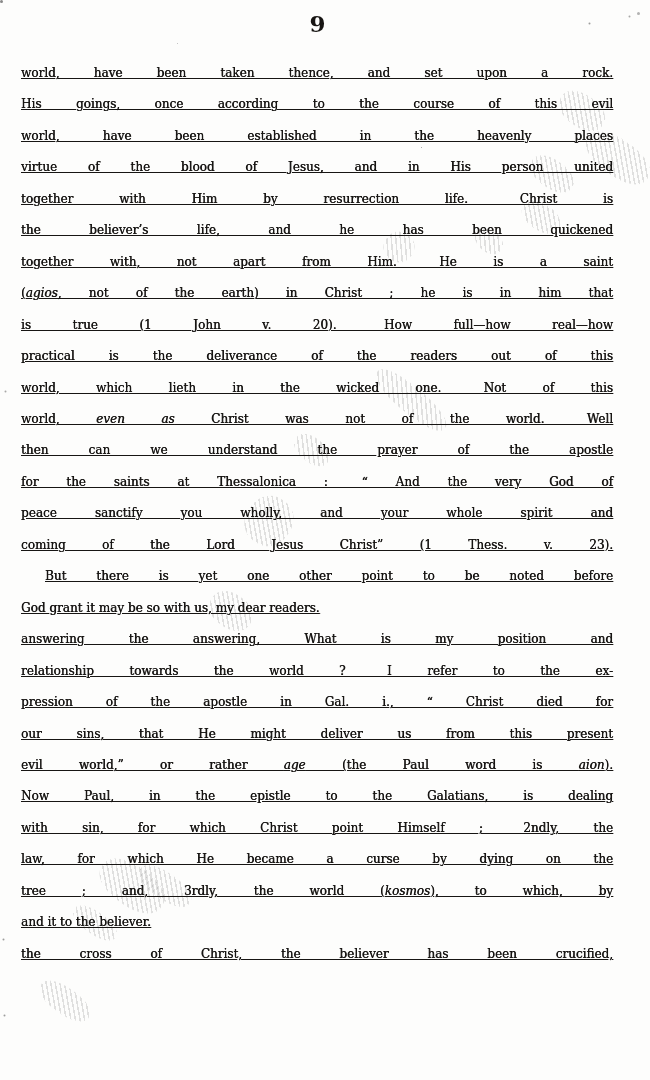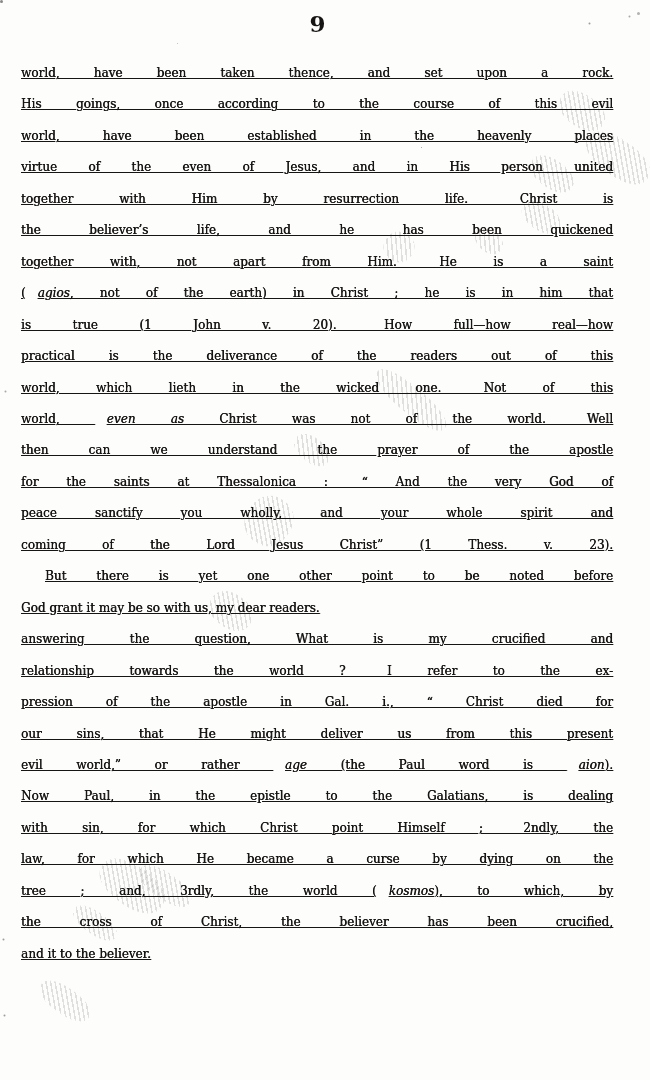--- a/index.html
+++ b/index.html
@@ -27,21 +27,21 @@
     text-shadow:0.35px 0 0 currentColor; 
     text-decoration:underline;
   }
   .line{
     text-align:justify;
     text-align-last:justify;
     white-space:normal;
   }
   .line.no-just{text-align-last:left;}
   .line.indent{text-indent:24px;}
-  .it{font-style:italic;margin-left:12px;}
+  .it{font-style:italic;}
   
   .watermark{position:absolute;inset:0;pointer-events:none;}
   .wm-frag{
     position:absolute;
     background:repeating-linear-gradient(135deg, rgba(90,90,90,0.18) 0 1.5px, rgba(0,0,0,0) 1.5px 4.5px);
     border-radius:45%;
   }
   
   .noise{position:absolute;left:0;top:0;width:2px;height:2px;background:transparent;}
   .noise::after{
@@ -76,41 +76,41 @@
       <div class="wm-frag" style="left: 528px; top: 196px; width: 26px; height: 42px; transform: rotate(-55deg);"></div>
       <div class="wm-frag" style="left: 538px; top: 150px; width: 28px; height: 48px; transform: rotate(-55deg);"></div>
       <div class="wm-frag" style="left: 566px; top: 86px; width: 32px; height: 50px; transform: rotate(-55deg);"></div>
       <div class="wm-frag" style="left: 600px; top: 122px; width: 36px; height: 72px; transform: rotate(-55deg);"></div>
     </div>
   <div class="pagenum">9</div>
   <div class="text-block">
       <div class="line"><span>world, have been taken thence, and set upon a rock.</span></div>
       <div class="line"><span>His goings, once according to the course of this evil</span></div>
       <div class="line"><span>world, have been established in the heavenly places</span></div>
-      <div class="line"><span>virtue of the even of Jesus, and in His person united</span></div>
+      <div class="line"><span>virtue of the blood of Jesus, and in His person united</span></div>
       <div class="line"><span>together with Him by resurrection life.  Christ is</span></div>
       <div class="line"><span>the believer’s life, and he has been quickened</span></div>
       <div class="line"><span>together with, not apart from Him.  He is a saint</span></div>
       <div class="line"><span>(</span><span class="it">agios</span><span>, not of the earth) in Christ ; he is in him that</span></div>
       <div class="line"><span>is true (1 John v. 20).  How full—how real—how</span></div>
       <div class="line"><span>practical is the deliverance of the readers out of this</span></div>
       <div class="line"><span>world, which lieth in the wicked one.  Not of this</span></div>
       <div class="line"><span>world, </span><span class="it">even as</span><span> Christ was not of the world.  Well</span></div>
       <div class="line"><span>then can we understand the prayer of the apostle</span></div>
       <div class="line"><span>for the saints at Thessalonica :  “ And the very God of</span></div>
       <div class="line"><span>peace sanctify you wholly, and your whole spirit and</span></div>
       <div class="line"><span>coming of the Lord Jesus Christ” (1 Thess. v. 23).</span></div>
       <div class="line indent"><span>But there is yet one other point to be noted before</span></div>
       <div class="line no-just"><span>God grant it may be so with us, my dear readers.</span></div>
-      <div class="line"><span>answering the question, What is my crucified and</span></div>
+      <div class="line"><span>answering the answering, What is my position and</span></div>
       <div class="line"><span>relationship towards the world ?  I refer to the ex-</span></div>
       <div class="line"><span>pression of the apostle in Gal. i., “ Christ died for</span></div>
       <div class="line"><span>our sins, that He might deliver us from this present</span></div>
       <div class="line"><span>evil world,” or rather </span><span class="it">age</span><span> (the Paul word is </span><span class="it">aion</span><span>).</span></div>
       <div class="line"><span>Now Paul, in the epistle to the Galatians, is dealing</span></div>
       <div class="line"><span>with sin, for which Christ point Himself ;  2ndly, the</span></div>
       <div class="line"><span>law, for which He became a curse by dying on the</span></div>
       <div class="line"><span>tree ; and, 3rdly, the world (</span><span class="it">kosmos</span><span>), to which, by</span></div>
+      <div class="line no-just"><span>and it to the believer.</span></div>
       <div class="line"><span>the cross of Christ, the believer has been crucified,</span></div>
-      <div class="line no-just"><span>and it to the believer.</span></div>
     </div>
   <div class="noise"></div>
 </div>
 
 </body></html>

